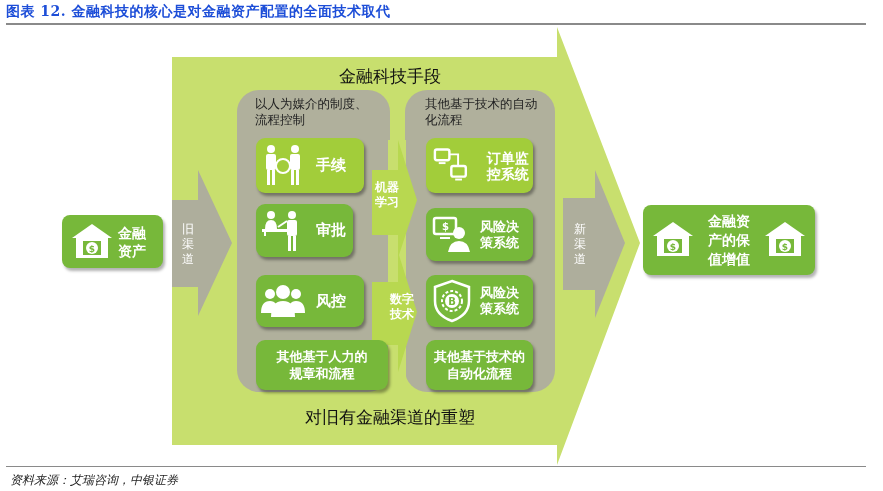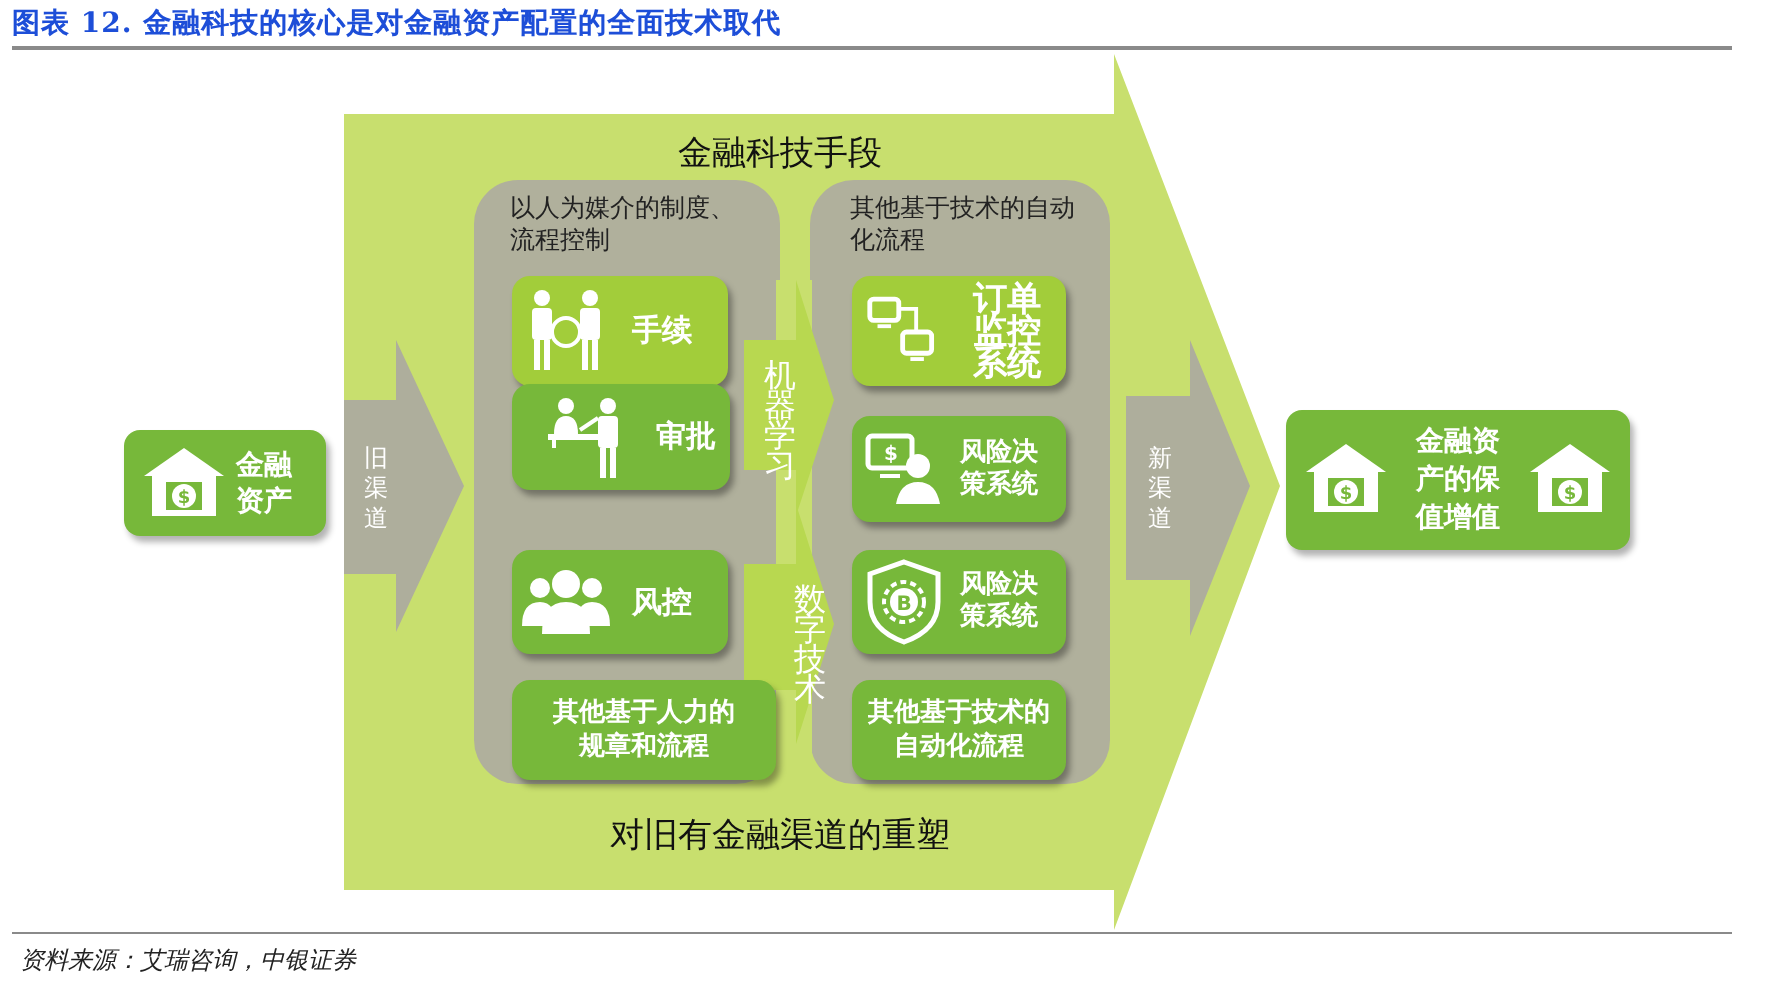--- a/index.html
+++ b/index.html
@@ -15,21 +15,21 @@
   svg.canvas { position:absolute; left:0; top:0; }
   .hdr { font-weight:normal; color:#111; font-size:17px; text-align:center; }
   .panel-cap { font-size:12.5px; color:#222; line-height:16px; }
   .card { position:absolute; border-radius:9px; box-shadow:2px 3px 3px rgba(0,0,0,0.35);
           display:flex; align-items:center; color:#fff; font-weight:bold; }
   .card.lime { background:#a2cd3a; }
   .card.green { background:#77b83a; }
   .card .lbl { font-size:14px; line-height:17px; }
   .card.textonly { justify-content:center; text-align:center; }
   .vtext { color:#fff; font-weight:normal; font-size:12px; line-height:15px; width:14px; text-align:center; word-break:break-all; }
-  .mid-lbl { color:#fff; font-weight:normal; font-size:16px; line-height:15px; text-align:center; width:30px; }
+  .mid-lbl { color:#fff; font-weight:bold; font-size:12px; line-height:15px; width:30px; }
   .asset { position:absolute; border-radius:8px; background:#77b83a; box-shadow:2px 3px 3px rgba(0,0,0,0.3);
            display:flex; align-items:center; color:#fff; font-weight:bold; }
 </style>
 </head>
 <body>
 
 <div class="abs title">图表 12. 金融科技的核心是对金融资产配置的全面技术取代</div>
 <div class="abs rule-top"></div>
 
 <svg class="canvas" width="883" height="491">
@@ -81,21 +81,21 @@
       <rect x="12" y="26" width="3" height="15" fill="#fff"></rect>
     <circle cx="35" cy="5" r="4" fill="#fff"></circle>
     <rect x="30" y="10" width="10" height="16" rx="2" fill="#fff"></rect>
     <rect x="31" y="26" width="3" height="15" fill="#fff"></rect>
       <rect x="36" y="26" width="3" height="15" fill="#fff"></rect>
     <circle cx="23" cy="22" r="7" fill="none" stroke="#fff" stroke-width="2"></circle>
   </svg>
   <div class="lbl" style="margin-left:10px; font-size:15px;">手续</div>
 </div>
 
-<div class="card green" style="left:256px; top:192px; width:97px; height:53px;padding-left:12px;">
+<div class="card green" style="left:256px; top:204px; width:97px; height:53px;">
   <svg width="46" height="44" viewBox="0 0 46 44" style="margin-left:4px;">
     <circle cx="11" cy="6" r="4" fill="#fff"></circle>
     <path d="M5 20 Q5 11 11 11 Q17 11 17 20 Z" fill="#fff"></path>
     <rect x="2" y="20" width="30" height="3" fill="#fff"></rect>
     <rect x="4" y="23" width="2" height="4" fill="#fff"></rect>
     <circle cx="32" cy="6" r="4" fill="#fff"></circle>
     <rect x="27" y="11" width="10" height="16" rx="2" fill="#fff"></rect>
     <rect x="28" y="27" width="3" height="15" fill="#fff"></rect>
       <rect x="33" y="27" width="3" height="15" fill="#fff"></rect>
     <line x1="18" y1="18" x2="27" y2="12" stroke="#fff" stroke-width="2"></line>
@@ -120,21 +120,21 @@
 </div>
 
 <div class="card lime" style="left:426px; top:138px; width:107px; height:55px;">
   <svg width="40" height="40" viewBox="0 0 40 40" style="margin-left:6px;">
     <rect x="3" y="3" width="15" height="11" rx="2" fill="none" stroke="#fff" stroke-width="2.5"></rect>
     <line x1="7" y1="17" x2="14" y2="17" stroke="#fff" stroke-width="2"></line>
     <rect x="20" y="20" width="15" height="11" rx="2" fill="none" stroke="#fff" stroke-width="2.5"></rect>
     <line x1="24" y1="34" x2="31" y2="34" stroke="#fff" stroke-width="2"></line>
     <path d="M18 8 L27 8 L27 20" fill="none" stroke="#fff" stroke-width="2"></path>
   </svg>
-  <div class="lbl" style="margin-left:16px; width:48px; font-size:17px; line-height:16px;">订单监控系统</div>
+  <div class="lbl" style="margin-left:16px; width:48px; font-size:14px; line-height:16px;">订单监控系统</div>
 </div>
 
 <div class="card green" style="left:426px; top:208px; width:107px; height:53px;">
   <svg width="40" height="40" viewBox="0 0 40 40" style="margin-left:6px;">
     <rect x="2" y="3" width="22" height="16" rx="2" fill="none" stroke="#fff" stroke-width="2.5"></rect>
     <text x="10" y="15" font-size="10" fill="#fff" font-weight="bold">$</text>
     <line x1="8" y1="23" x2="18" y2="23" stroke="#fff" stroke-width="2"></line>
     <circle cx="27" cy="18" r="6" fill="#fff"></circle>
     <path d="M16 37 Q18 26 27 26 Q36 26 38 37 Z" fill="#fff"></path>
   </svg>

